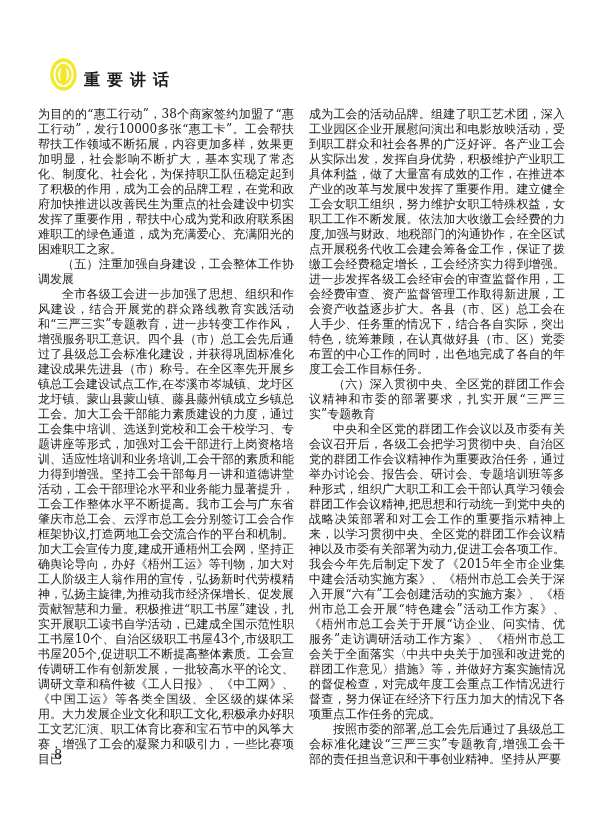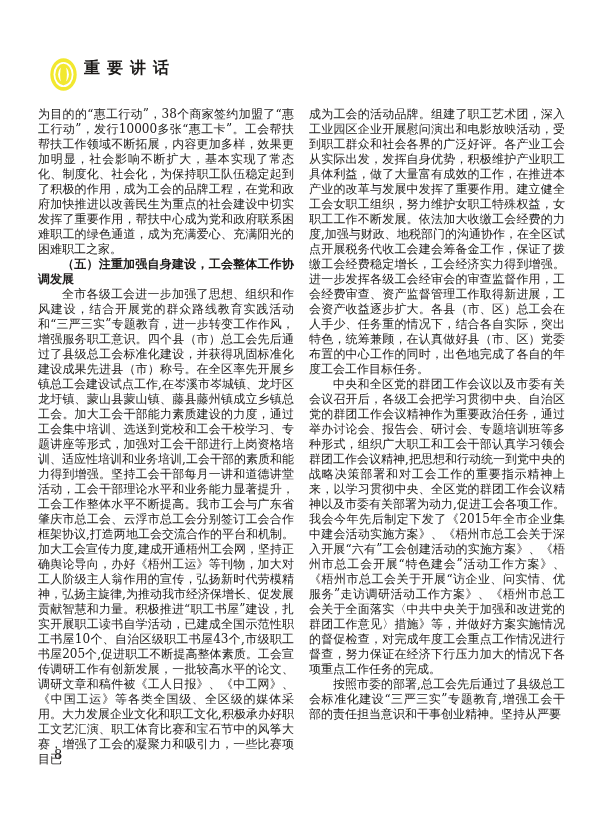--- a/index.html
+++ b/index.html
@@ -14,21 +14,21 @@
   .page {
     position: absolute;
     left: 0; top: 0;
     width: 600px; height: 827px;
     background: #ffffff;
   }
   .header {
     position: absolute;
     left: 50px; top: 58px;
     display: flex;
-    align-items: flex-start;
+    align-items: flex-end;
   }
   .logo {
     width: 27px; height: 33px;
     display: block;
     flex: 0 0 auto;
   }
   .header-title {
     font-family: "DejaVu Sans", sans-serif;
     font-weight: 700;
     font-size: 16px;
@@ -50,21 +50,21 @@
   }
   .col p {
     font-size: 12px;
     line-height: 15px;
     text-align: justify;
     text-justify: inter-ideograph;
     word-break: break-all;
     overflow-wrap: break-word;
   }
   .col p.indent { text-indent: 2em; }
-  .col p.heading-p { font-weight: 700; }
+  .col p.heading-p { font-weight: 400; }
   .page-number {
     position: absolute;
     left: 54px; top: 747px;
     font-size: 13px;
     color: #1c1a19;
   }
 </style>
 </head>
 <body>
 
@@ -82,20 +82,21 @@
   </div>
 
   <div class="content">
     <div class="col">
       <p class="body-p">为目的的“惠工行动”，38个商家签约加盟了“惠工行动”，发行10000多张“惠工卡”。工会帮扶帮扶工作领域不断拓展，内容更加多样，效果更加明显，社会影响不断扩大，基本实现了常态化、制度化、社会化，为保持职工队伍稳定起到了积极的作用，成为工会的品牌工程，在党和政府加快推进以改善民生为重点的社会建设中切实发挥了重要作用，帮扶中心成为党和政府联系困难职工的绿色通道，成为充满爱心、充满阳光的困难职工之家。</p>
       <p class="heading-p indent">（五）注重加强自身建设，工会整体工作协调发展</p>
       <p class="body-p indent">全市各级工会进一步加强了思想、组织和作风建设，结合开展党的群众路线教育实践活动和“三严三实”专题教育，进一步转变工作作风，增强服务职工意识。四个县（市）总工会先后通过了县级总工会标准化建设，并获得巩固标准化建设成果先进县（市）称号。在全区率先开展乡镇总工会建设试点工作,在岑溪市岑城镇、龙圩区龙圩镇、蒙山县蒙山镇、藤县藤州镇成立乡镇总工会。加大工会干部能力素质建设的力度，通过工会集中培训、选送到党校和工会干校学习、专题讲座等形式，加强对工会干部进行上岗资格培训、适应性培训和业务培训,工会干部的素质和能力得到增强。坚持工会干部每月一讲和道德讲堂活动，工会干部理论水平和业务能力显著提升，工会工作整体水平不断提高。我市工会与广东省肇庆市总工会、云浮市总工会分别签订工会合作框架协议,打造两地工会交流合作的平台和机制。加大工会宣传力度,建成开通梧州工会网，坚持正确舆论导向，办好《梧州工运》等刊物，加大对工人阶级主人翁作用的宣传，弘扬新时代劳模精神，弘扬主旋律,为推动我市经济保增长、促发展贡献智慧和力量。积极推进“职工书屋”建设，扎实开展职工读书自学活动，已建成全国示范性职工书屋10个、自治区级职工书屋43个,市级职工书屋205个,促进职工不断提高整体素质。工会宣传调研工作有创新发展，一批较高水平的论文、调研文章和稿件被《工人日报》、《中工网》、《中国工运》等各类全国级、全区级的媒体采用。大力发展企业文化和职工文化,积极承办好职工文艺汇演、职工体育比赛和宝石节中的风筝大赛，增强了工会的凝聚力和吸引力，一些比赛项目已</p>
     </div>
     <div class="col">
       <p class="body-p">成为工会的活动品牌。组建了职工艺术团，深入工业园区企业开展慰问演出和电影放映活动，受到职工群众和社会各界的广泛好评。各产业工会从实际出发，发挥自身优势，积极维护产业职工具体利益，做了大量富有成效的工作，在推进本产业的改革与发展中发挥了重要作用。建立健全工会女职工组织，努力维护女职工特殊权益，女职工工作不断发展。依法加大收缴工会经费的力度,加强与财政、地税部门的沟通协作，在全区试点开展税务代收工会建会筹备金工作，保证了拨缴工会经费稳定增长，工会经济实力得到增强。进一步发挥各级工会经审会的审查监督作用，工会经费审查、资产监督管理工作取得新进展，工会资产收益逐步扩大。各县（市、区）总工会在人手少、任务重的情况下，结合各自实际，突出特色，统筹兼顾，在认真做好县（市、区）党委布置的中心工作的同时，出色地完成了各自的年度工会工作目标任务。</p>
+      <p class="heading-p indent">（六）深入贯彻中央、全区党的群团工作会议精神和市委的部署要求，扎实开展“三严三实”专题教育</p>
       <p class="body-p indent">中央和全区党的群团工作会议以及市委有关会议召开后，各级工会把学习贯彻中央、自治区党的群团工作会议精神作为重要政治任务，通过举办讨论会、报告会、研讨会、专题培训班等多种形式，组织广大职工和工会干部认真学习领会群团工作会议精神,把思想和行动统一到党中央的战略决策部署和对工会工作的重要指示精神上来，以学习贯彻中央、全区党的群团工作会议精神以及市委有关部署为动力,促进工会各项工作。我会今年先后制定下发了《2015年全市企业集中建会活动实施方案》、《梧州市总工会关于深入开展“六有”工会创建活动的实施方案》、《梧州市总工会开展“特色建会”活动工作方案》、《梧州市总工会关于开展“访企业、问实情、优服务”走访调研活动工作方案》、《梧州市总工会关于全面落实〈中共中央关于加强和改进党的群团工作意见〉措施》等，并做好方案实施情况的督促检查，对完成年度工会重点工作情况进行督查，努力保证在经济下行压力加大的情况下各项重点工作任务的完成。</p>
       <p class="body-p indent">按照市委的部署,总工会先后通过了县级总工会标准化建设“三严三实”专题教育,增强工会干部的责任担当意识和干事创业精神。坚持从严要</p>
     </div>
   </div>
 
   <div class="page-number">8</div>
 
 </div>
 
 </body></html>

